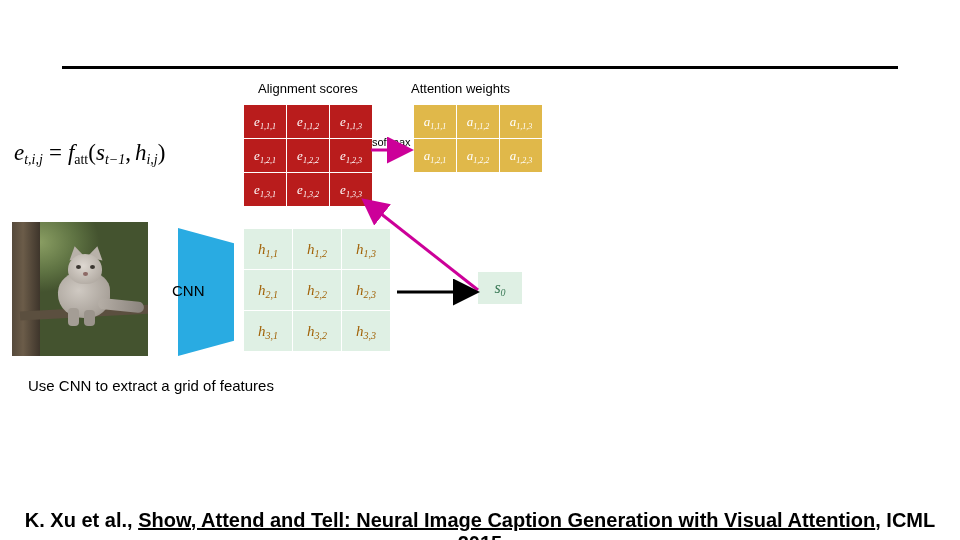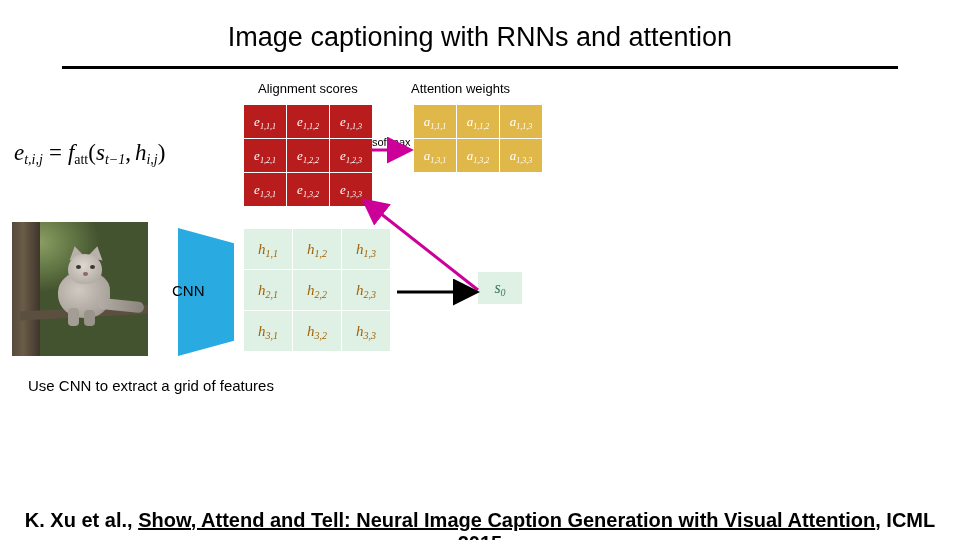--- a/index.html
+++ b/index.html
@@ -278,21 +278,20 @@
   #citation a {
     color: #000000;
     text-decoration: underline;
   }
 </style>
 </head>
 <body>
 
 <div class="slide">
 
-  <div id="title">Image captioning with RNNs and attention</div>
   <div id="title-rule"></div>
 
   <div class="small-label" style="left:258px; top:81px;">Alignment scores</div>
   <div class="small-label" style="left:411px; top:81px;">Attention weights</div>
 
   <div id="formula">
     <span><span>e</span><span class="sub">t,i,j</span></span><span class="op">=</span><span><span>f</span><span class="sub rm">att</span></span><span class="op" style="padding:0">(</span><span><span>s</span><span class="sub">t−1</span></span><span class="op" style="padding:0 4px 0 0">,</span><span><span>h</span><span class="sub">i,j</span></span><span class="op" style="padding:0">)</span>
   </div>
 
   <table class="grid" id="grid-e">
@@ -316,23 +315,23 @@
     </table>
 
   <table class="grid" id="grid-a">
     <tbody>
         <tr>
       <td><span>a</span><span class="sb">1,1,1</span></td>
       <td><span>a</span><span class="sb">1,1,2</span></td>
       <td><span>a</span><span class="sb">1,1,3</span></td>
     </tr>
     <tr>
-      <td><span>a</span><span class="sb">1,3,1</span></td>
-      <td><span>a</span><span class="sb">1,3,2</span></td>
-      <td><span>a</span><span class="sb">1,3,3</span></td>
+      <td><span>a</span><span class="sb">1,2,1</span></td>
+      <td><span>a</span><span class="sb">1,2,2</span></td>
+      <td><span>a</span><span class="sb">1,2,3</span></td>
     </tr>
   </tbody>
     </table>
 
   <div id="softmax-label">softmax</div>
 
   <table class="grid" id="grid-h">
     <tbody>
         <tr>
       <td><span>h</span><span class="sb">1,1</span></td>

